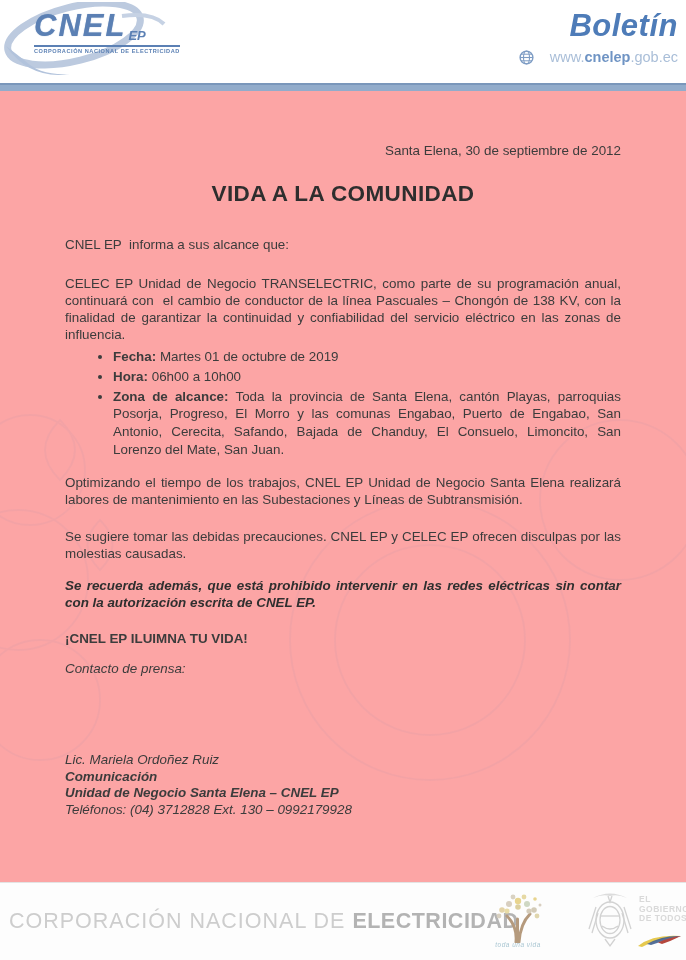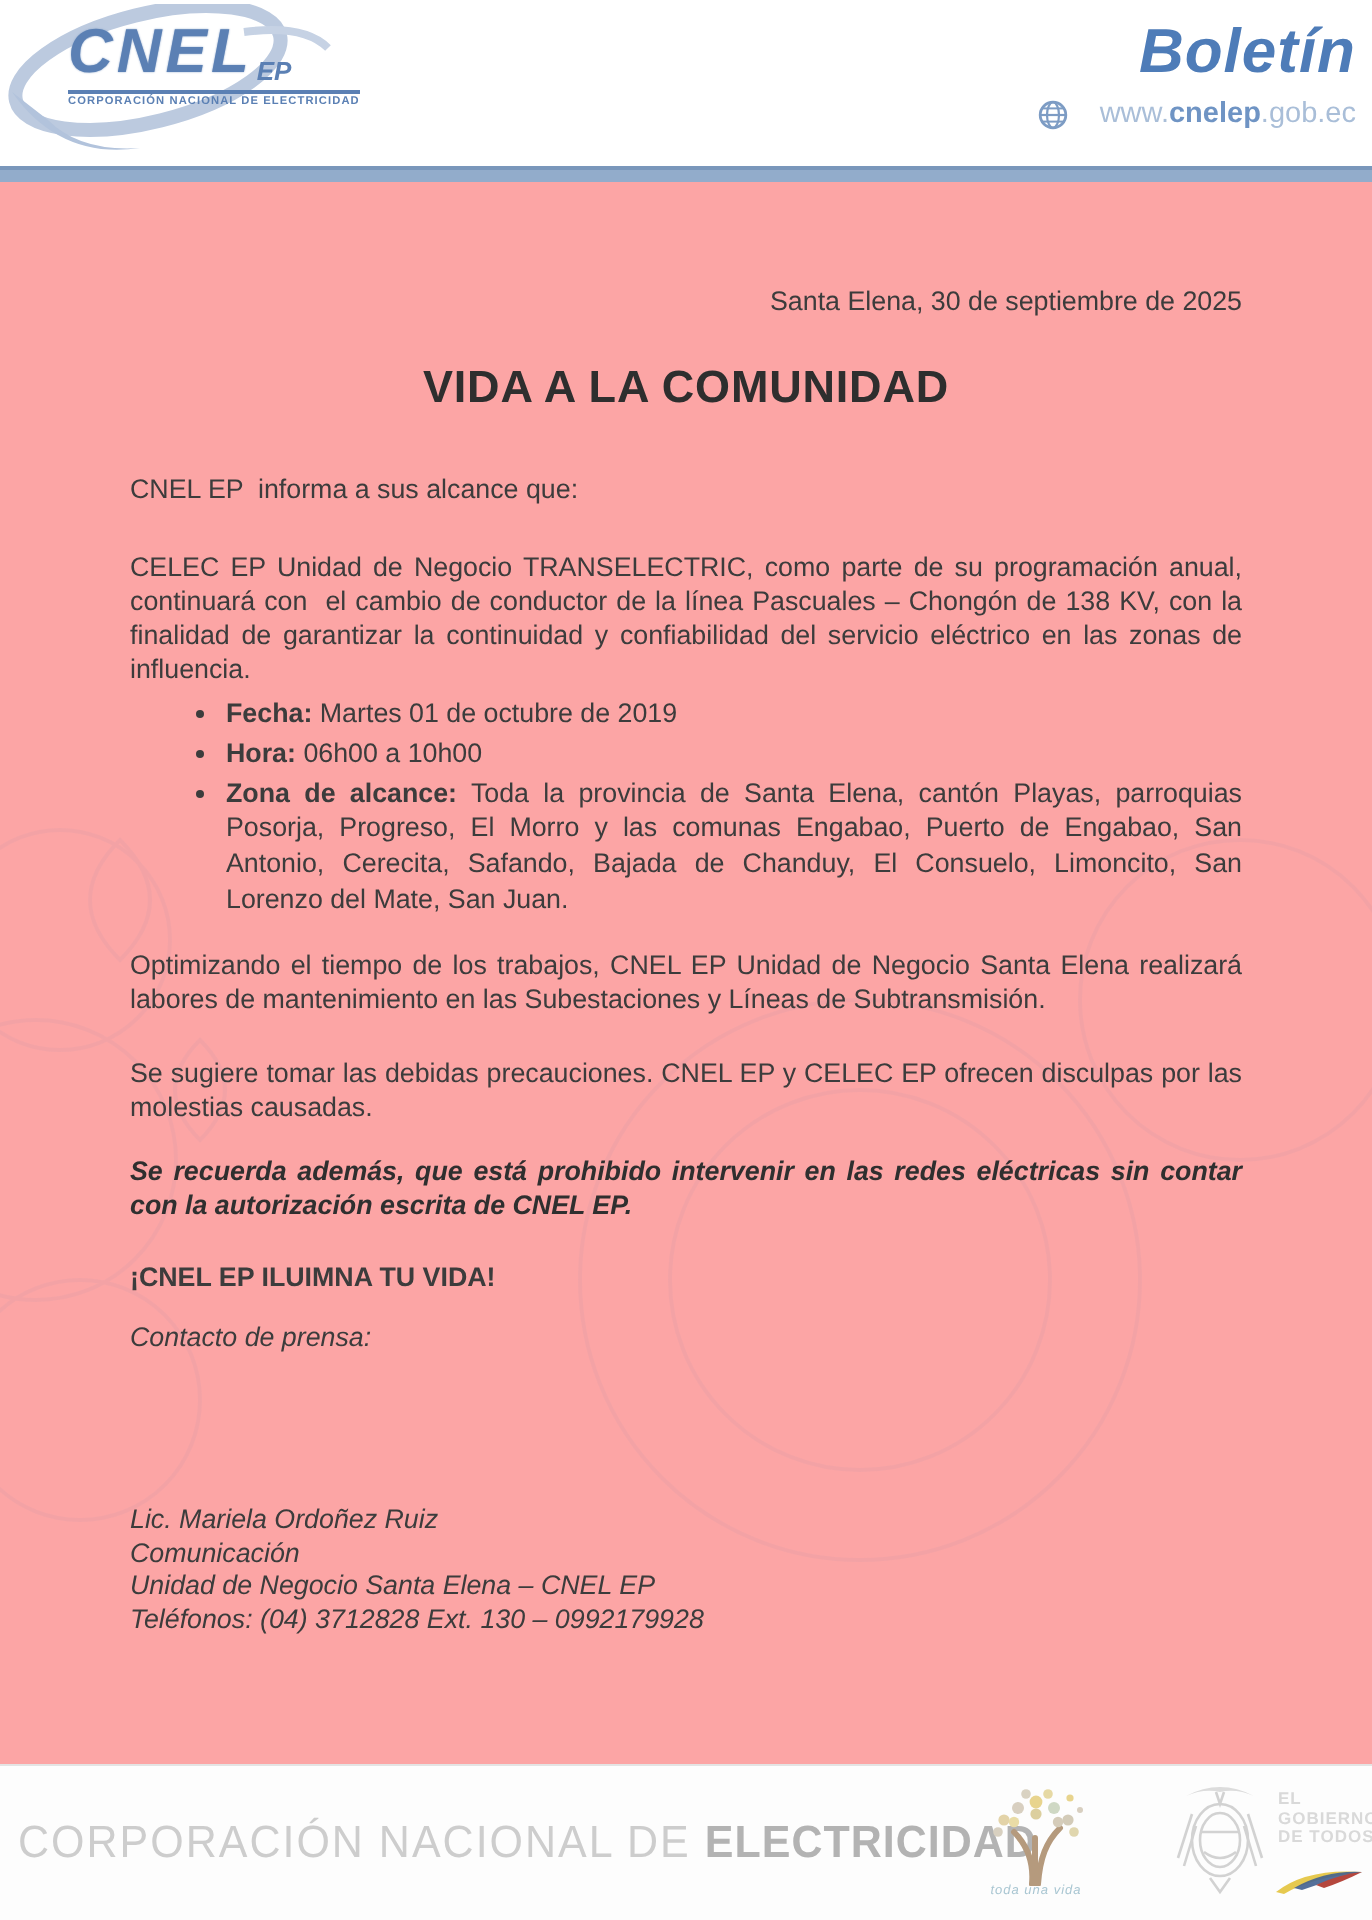--- a/index.html
+++ b/index.html
@@ -45,21 +45,21 @@
   .para{text-align:justify;white-space:pre-wrap;}
   .p1{top:275px;}
   .bullet-list{top:348px;margin:0;padding-left:48px;box-sizing:border-box;width:556px;}
   .bullet-list li{margin-bottom:2px;text-align:justify;line-height:17.8px;}
   .p2{top:474px;}
   .p3{top:528px;}
   .notice{top:577px;font-weight:bold;font-style:italic;color:#2f2f2f;}
   .slogan{top:630px;font-weight:bold;}
   .contact-label{top:660px;font-style:italic;}
   .contact{top:752px;font-style:italic;line-height:16.5px;}
-  .contact .strong{font-weight:normal;}
+  .contact .strong{font-weight:bold;}
   
   .footer{
     position:absolute;top:882px;left:0;width:686px;height:78px;
     background:#fdfdfd;border-top:1px solid #e4e4e4;
   }
   .footer-brand{
     position:absolute;left:9px;top:26px;font-size:21.5px;letter-spacing:1px;
     color:#cdcdcd;font-weight:400;white-space:nowrap;transform:scaleY(1.05);
   }
   .footer-brand .fb-bold{color:#b3b3b3;font-weight:bold;letter-spacing:.5px;}
@@ -110,21 +110,21 @@
         <circle cx="18" cy="200" r="70"></circle>
       <circle cx="40" cy="320" r="60"></circle>
         <circle cx="430" cy="260" r="140"></circle>
       <circle cx="430" cy="260" r="95"></circle>
         <circle cx="620" cy="120" r="80"></circle>
       <path d="M60 40 q30 30 0 60 q-30 -30 0 -60Z M100 140 q25 25 0 50 q-25 -25 0 -50Z"></path>
     </g>
   </svg>
 
   <main>
-    <div class="block dateline">Santa Elena,  30 de septiembre de 2025</div>
+    <div class="block dateline">Santa Elena,  30 de septiembre de 2012</div>
     <h1 class="block doc-title" style="margin:0;">VIDA A LA COMUNIDAD</h1>
     <p class="block intro" style="margin:0;">CNEL EP  informa a sus alcance que:</p>
     <p class="block para p1" style="margin:0;">CELEC EP Unidad de Negocio TRANSELECTRIC, como parte de su programación anual, continuará con  el cambio de conductor de la línea Pascuales – Chongón de 138 KV, con la finalidad de garantizar la continuidad y confiabilidad del servicio eléctrico en las zonas de influencia.</p>
 
     <ul class="block bullet-list">
       <li><b>Fecha:</b> <span>Martes 01 de octubre de 2019</span></li>
       <li><b>Hora:</b> <span>06h00 a 10h00</span></li>
       <li><b>Zona de alcance:</b> <span>Toda la provincia de Santa Elena, cantón Playas, parroquias Posorja, Progreso, El Morro y las comunas Engabao, Puerto de Engabao, San Antonio, Cerecita, Safando, Bajada de Chanduy, El Consuelo, Limoncito, San Lorenzo del Mate, San Juan.</span></li>
     </ul>
 

